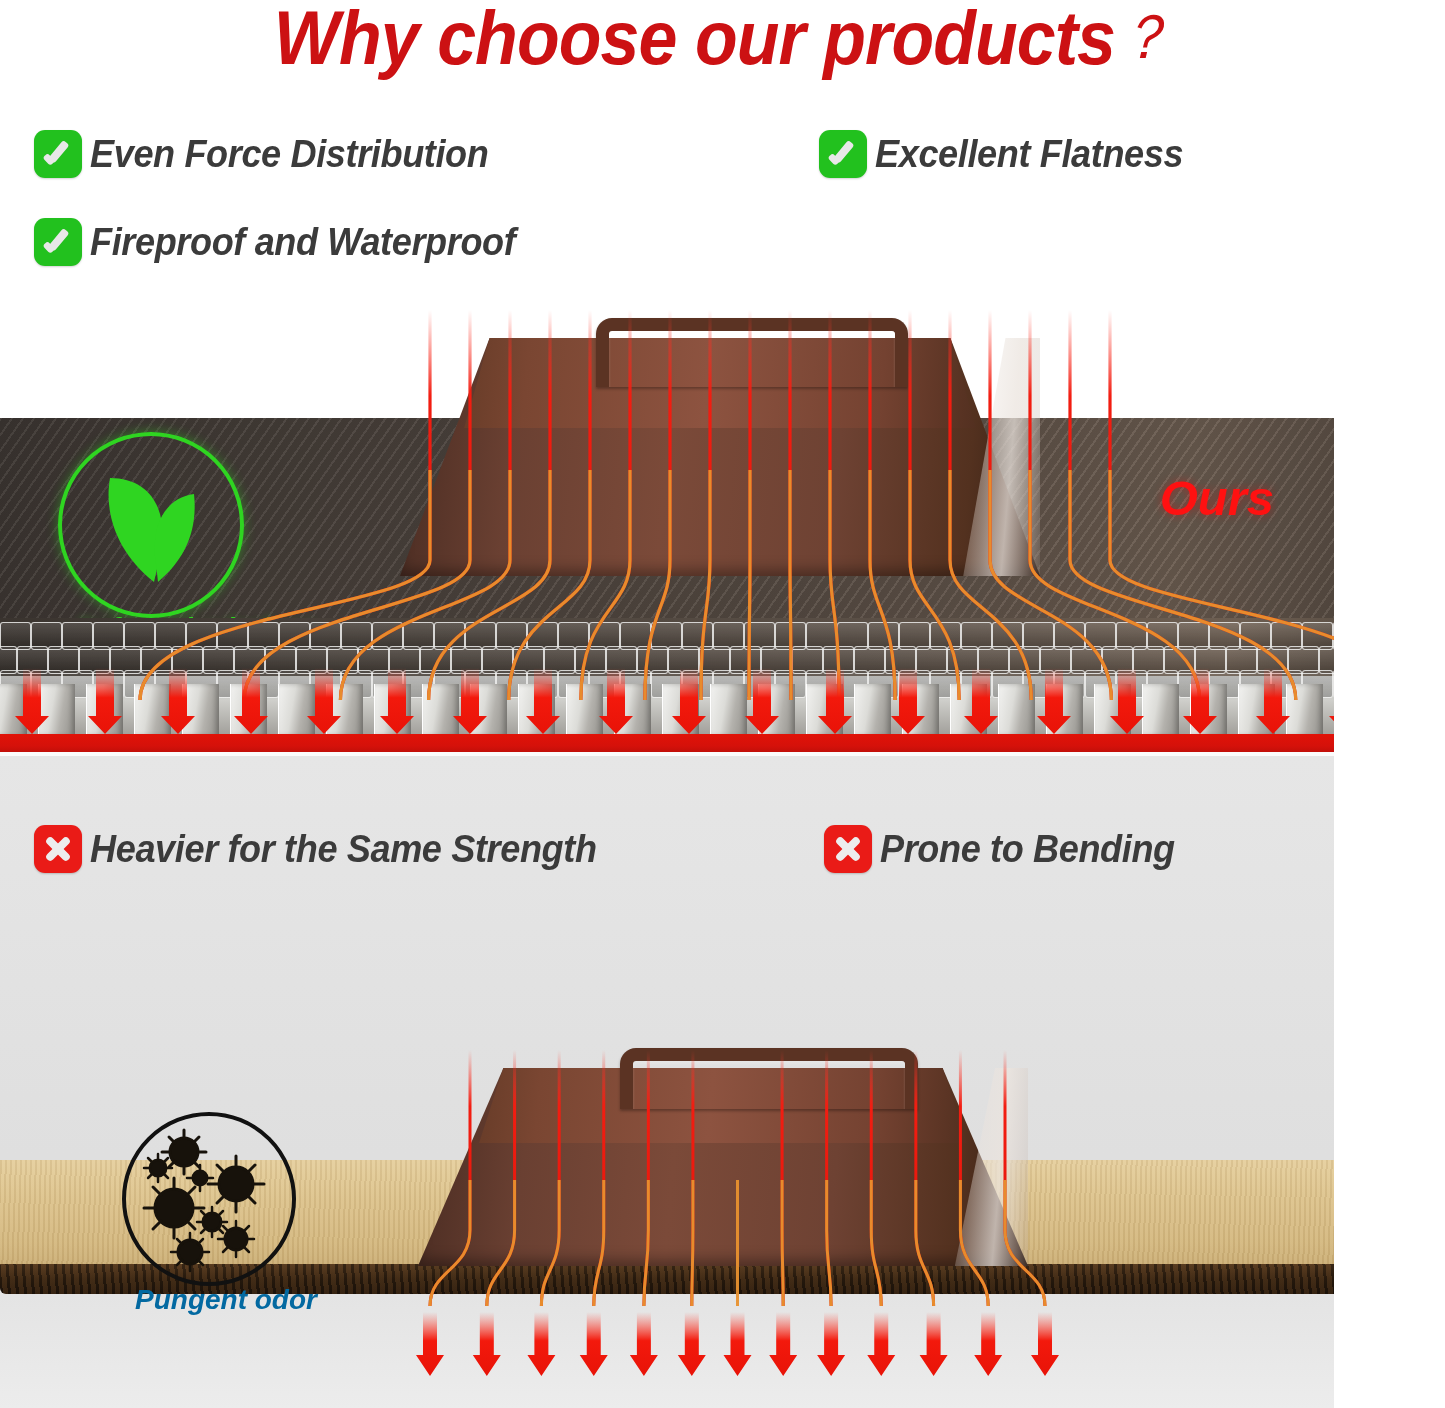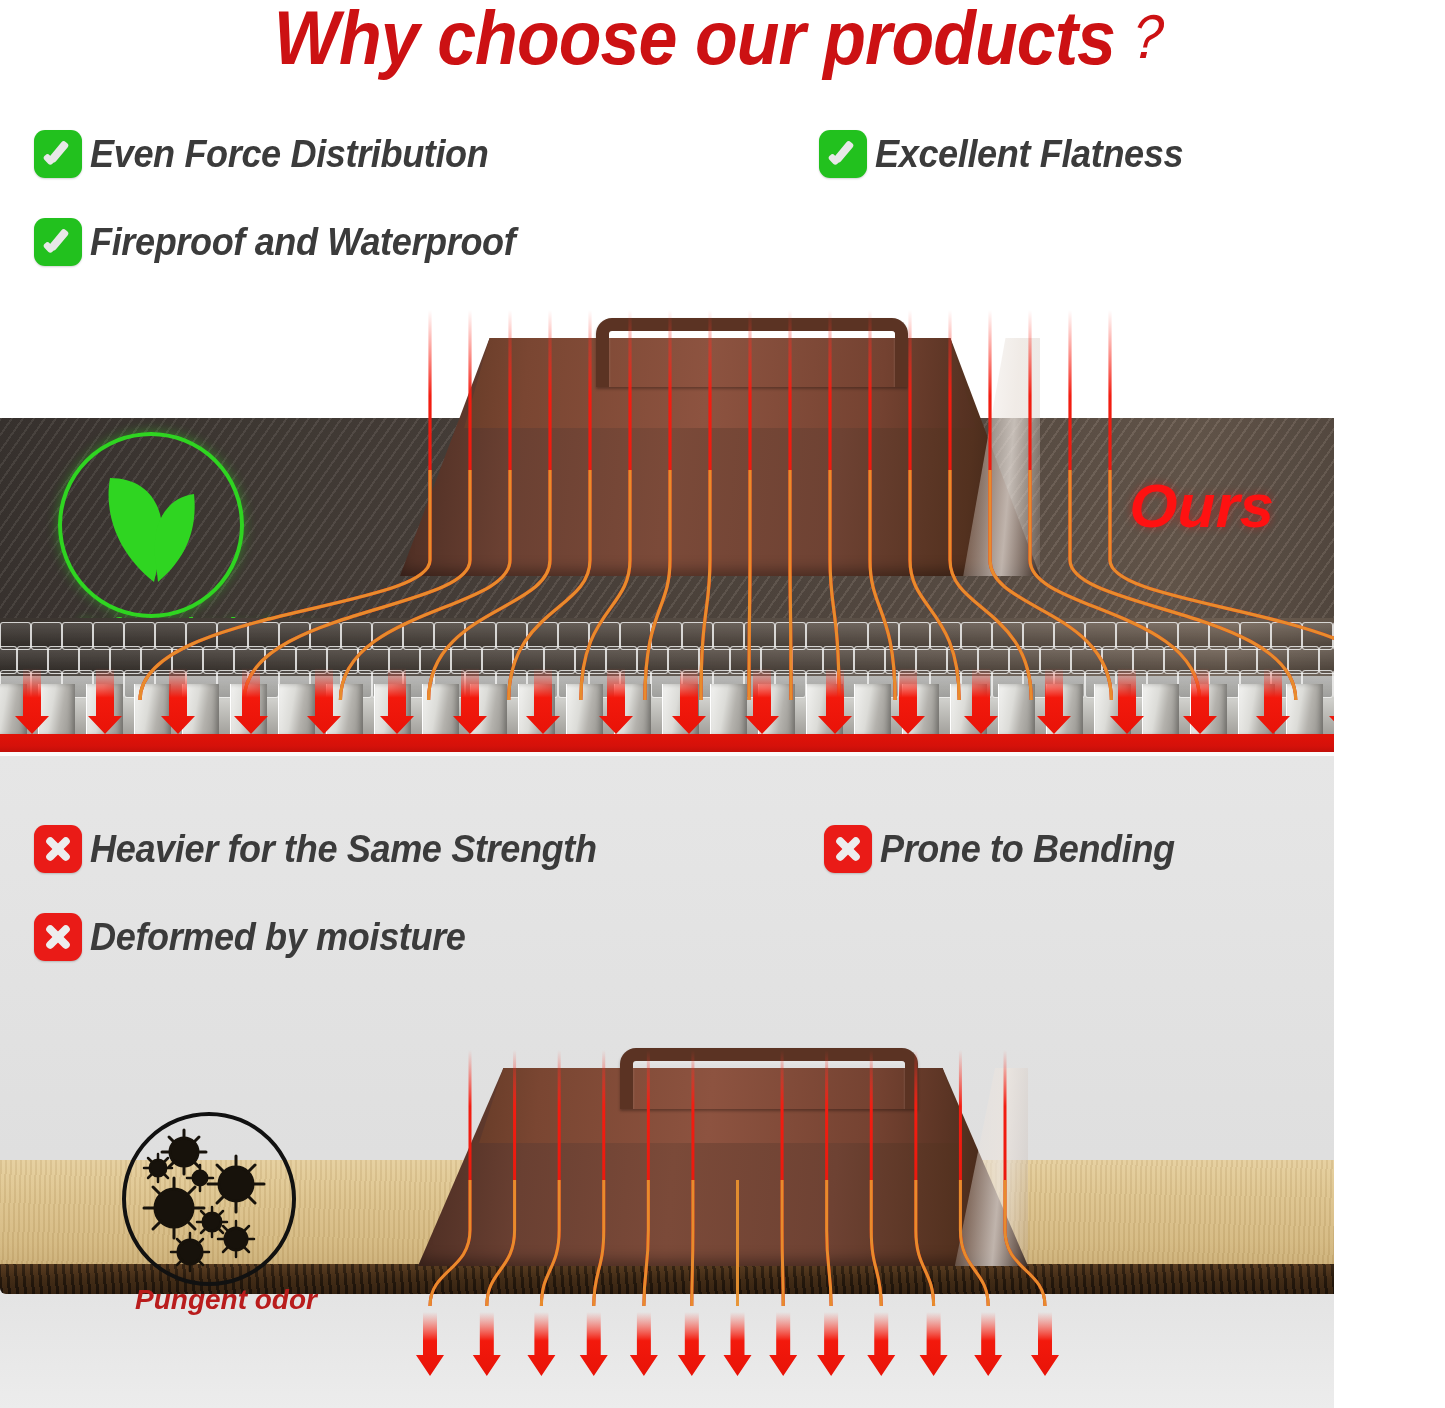--- a/index.html
+++ b/index.html
@@ -86,21 +86,21 @@
   .ours-band{
     position:absolute;left:0;top:418px;width:1445px;height:318px;
     background:
       repeating-linear-gradient(125deg,
         rgba(255,255,255,.055) 0px,rgba(255,255,255,.055) 2px,
         rgba(0,0,0,.10) 2px,rgba(0,0,0,.10) 9px),
       linear-gradient(100deg,#3c3632 0%,#4a423c 28%,#564b43 55%,#6b5c50 80%,#4a413a 100%);
   }
   .ours-label{
     position:absolute;right:60px;top:470px;
-    font-size:62px;font-weight:bold;color:#FF1111;
+    font-size:49px;font-weight:bold;color:#FF1111;
     letter-spacing:0px;
     text-shadow:0 0 10px rgba(255,0,0,.35);
     margin-left:20px;
   }
 
   
   .eco{position:absolute;left:58px;top:432px;width:186px;height:186px;}
   .eco-ring{
     position:absolute;inset:0;border-radius:50%;
     border:4px solid #2FD521;
@@ -178,21 +178,21 @@
 
   
   .odor{position:absolute;left:122px;top:1112px;width:174px;height:174px;}
   .odor-ring{
     position:absolute;inset:0;border-radius:50%;
     border:4px solid #111;
   }
   .odor-cap{
     position:absolute;left:-6px;top:172px;width:220px;
     text-align:center;
-    font-size:28px;font-weight:bold;color:#b91c1c;
+    font-size:28px;font-weight:bold;color:#0369a1;
     white-space:nowrap;
   }
 
   
   .tool{position:absolute;}
   .tool-body{
     position:absolute;bottom:0;left:0;width:100%;height:100%;
     background:linear-gradient(95deg,#4a2c22 0%,#6a4032 18%,#7b4a39 42%,#6e4233 68%,#53311f 88%,#2e1b12 100%);
     clip-path:polygon(14% 0%, 86% 0%, 100% 100%, 0% 100%);
     box-shadow:inset 0 -6px 14px rgba(0,0,0,.35);
@@ -467,24 +467,20 @@
     <div class="feat">
       <span class="badge no"></span>
       <span class="feat-label">Heavier for the Same Strength</span>
     </div>
 
     <div class="feat">
       <span class="badge no"></span>
       <span class="feat-label">Prone to Bending</span>
     </div>
 
-    <div class="feat">
-      <span class="badge no"></span>
-      <span class="feat-label">Deformed by moisture</span>
-    </div>
   </div>
 
   <div class="mdf-board">
     <div class="mdf-face"></div>
     <div class="mdf-edge"></div>
   </div>
 
   <div class="tool" style="left:418px;top:1068px;width:610px;height:198px;">
     <div class="tool-body"></div>
     <div class="tool-top"></div>

